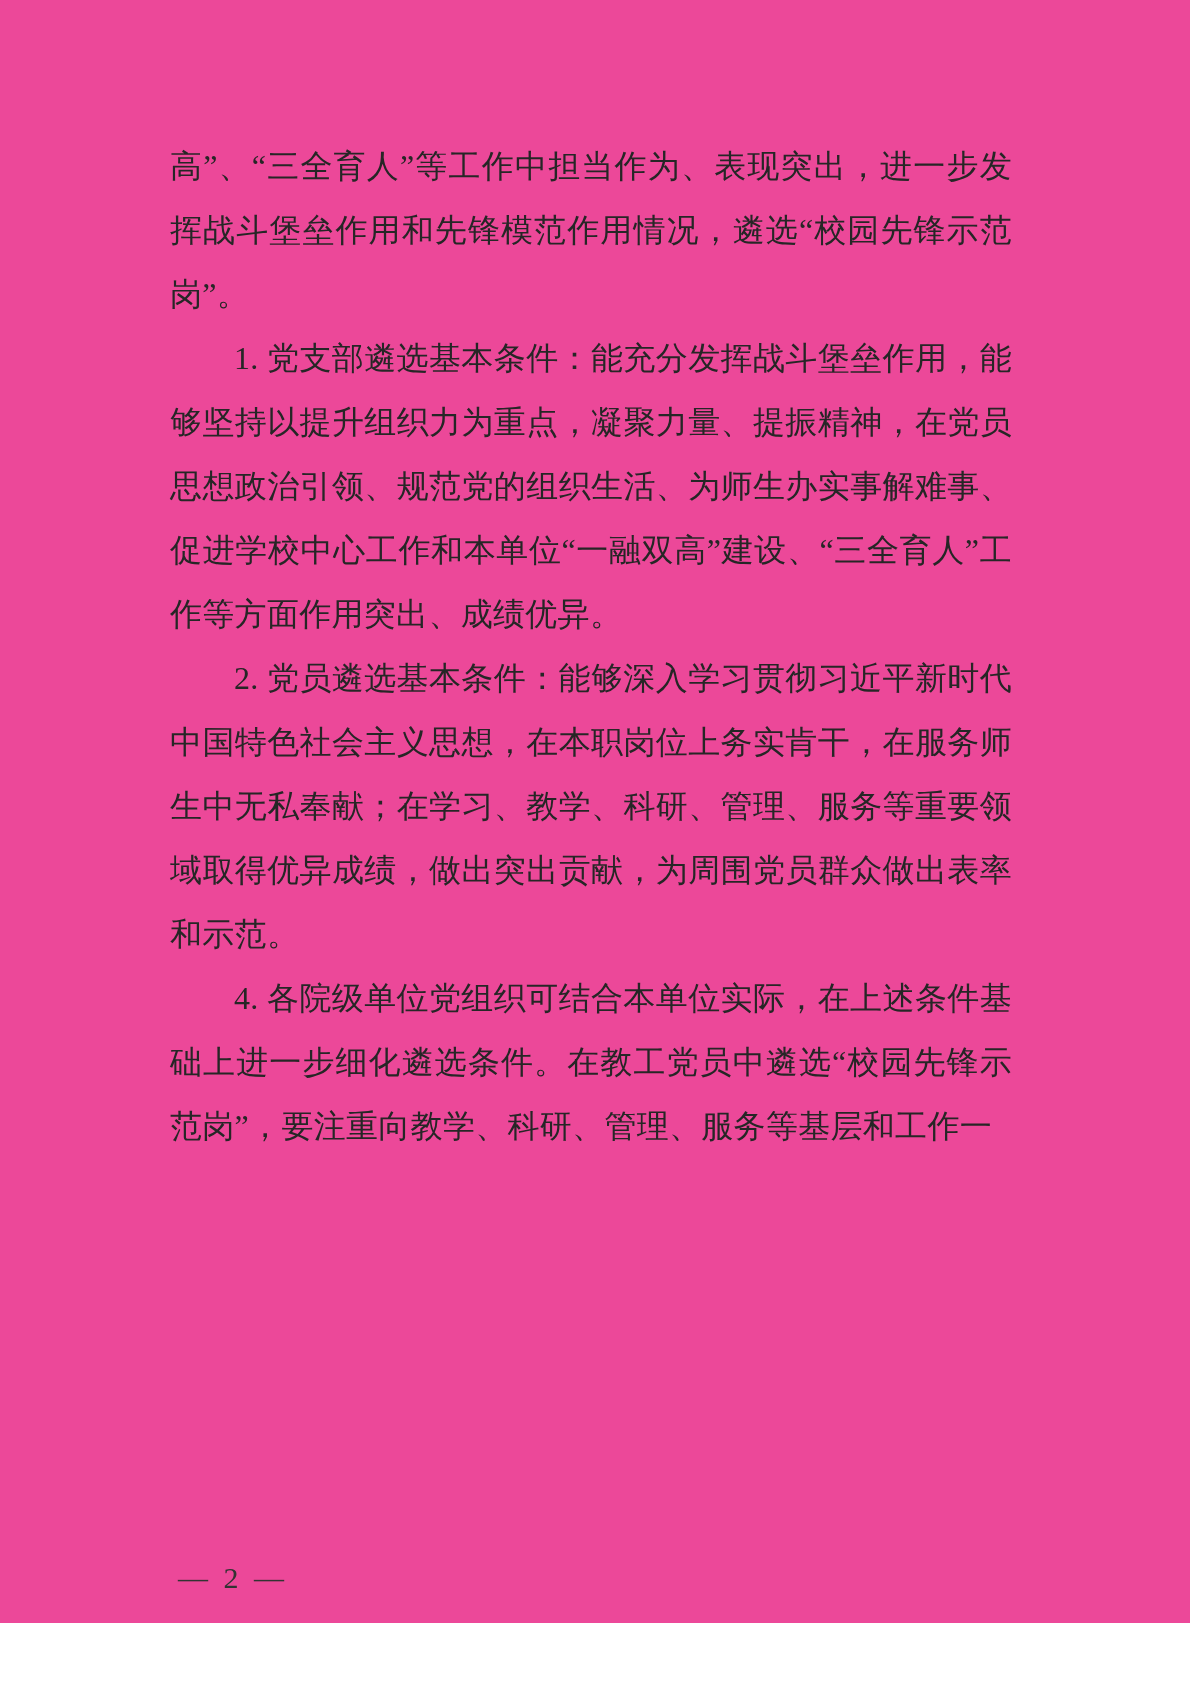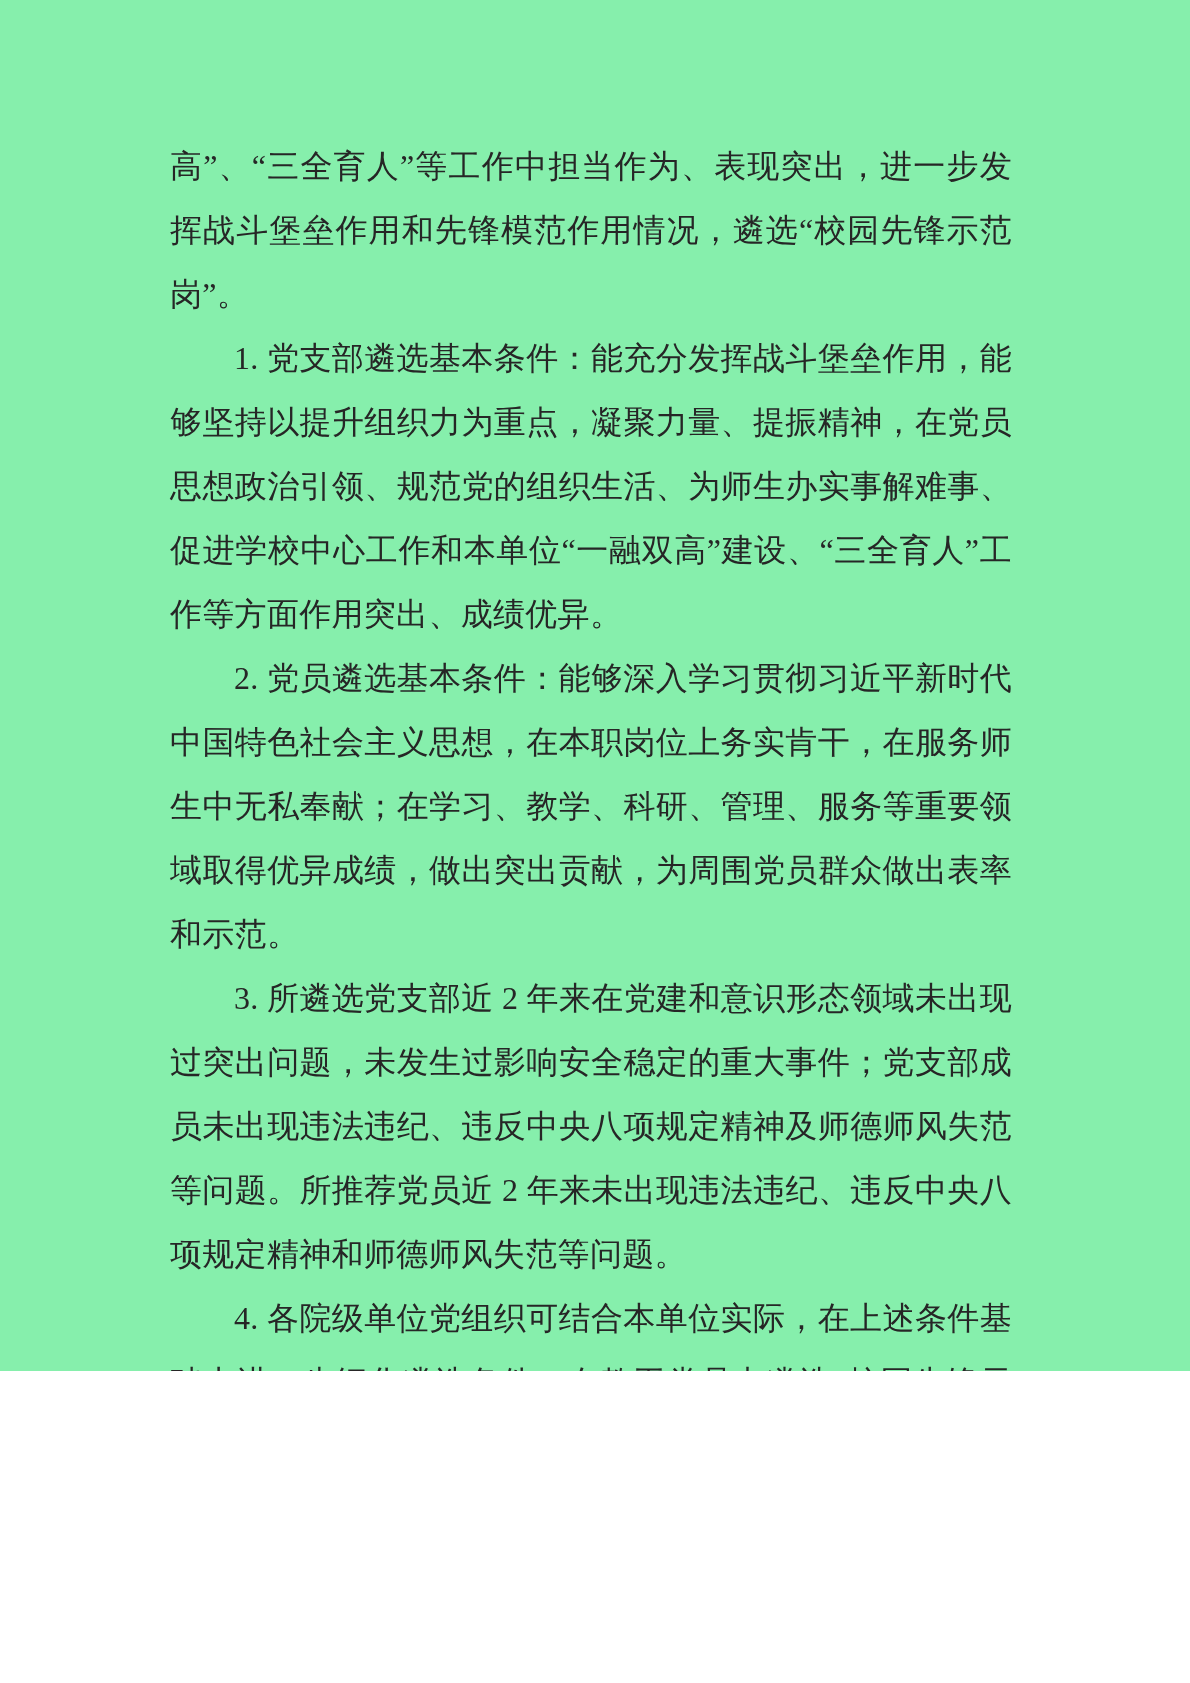--- a/index.html
+++ b/index.html
@@ -3,22 +3,22 @@
 <meta charset="utf-8">
 <style>
   html, body {
     margin: 0;
     padding: 0;
     background: #ffffff;
   }
   .page {
     position: relative;
     width: 1190px;
-    height: 1371px;
-    background: #86efac;
+    height: 1623px;
+    background: #ec4899;
     overflow: hidden;
     font-family: "Liberation Serif", "DejaVu Serif", serif;
     color: #262626;
   }
   .text-block {
     position: absolute;
     left: 170px;
     top: 134px;
     width: 842px;
   }
@@ -47,18 +47,17 @@
   }
 </style>
 </head>
 <body>
 
 <div class="page">
   <div class="text-block">
     <p class="para">高”、“三全育人”等工作中担当作为、表现突出，进一步发挥战斗堡垒作用和先锋模范作用情况，遴选“校园先锋示范岗”。</p>
     <p class="para indent">1. 党支部遴选基本条件：能充分发挥战斗堡垒作用，能够坚持以提升组织力为重点，凝聚力量、提振精神，在党员思想政治引领、规范党的组织生活、为师生办实事解难事、促进学校中心工作和本单位“一融双高”建设、“三全育人”工作等方面作用突出、成绩优异。</p>
     <p class="para indent">2. 党员遴选基本条件：能够深入学习贯彻习近平新时代中国特色社会主义思想，在本职岗位上务实肯干，在服务师生中无私奉献；在学习、教学、科研、管理、服务等重要领域取得优异成绩，做出突出贡献，为周围党员群众做出表率和示范。</p>
-    <p class="para indent">3. 所遴选党支部近 2 年来在党建和意识形态领域未出现过突出问题，未发生过影响安全稳定的重大事件；党支部成员未出现违法违纪、违反中央八项规定精神及师德师风失范等问题。所推荐党员近 2 年来未出现违法违纪、违反中央八项规定精神和师德师风失范等问题。</p>
     <p class="para indent">4. 各院级单位党组织可结合本单位实际，在上述条件基础上进一步细化遴选条件。在教工党员中遴选“校园先锋示范岗”，要注重向教学、科研、管理、服务等基层和工作一</p>
   </div>
 
   <div class="page-number">— 2 —</div>
 </div>
 
 </body></html>

